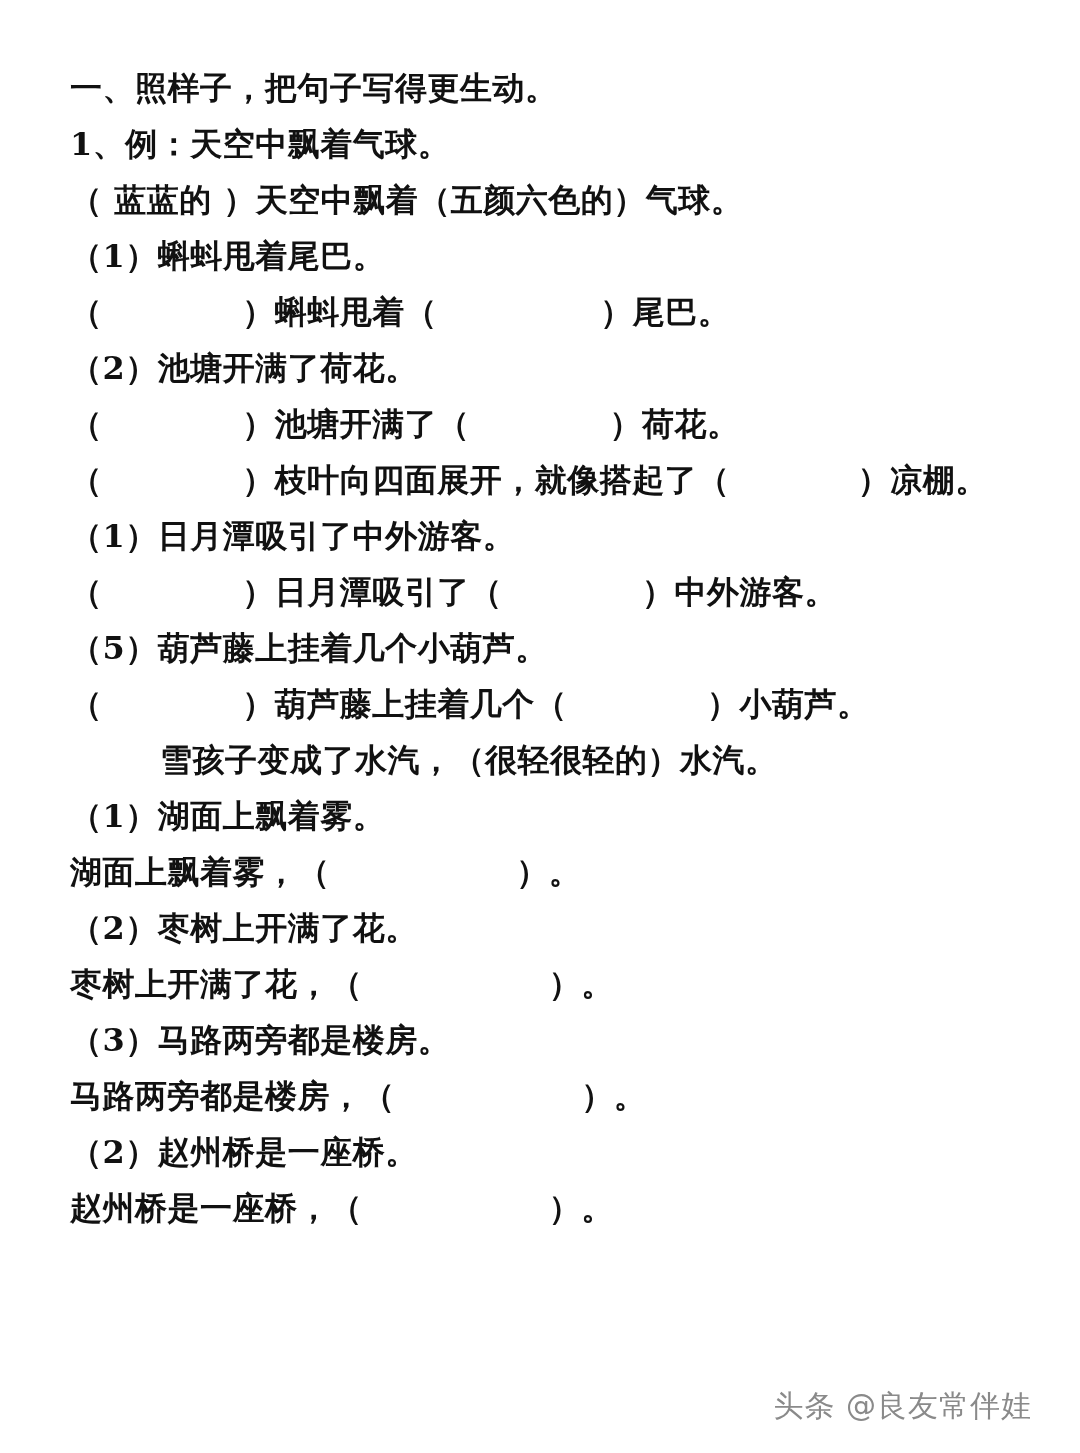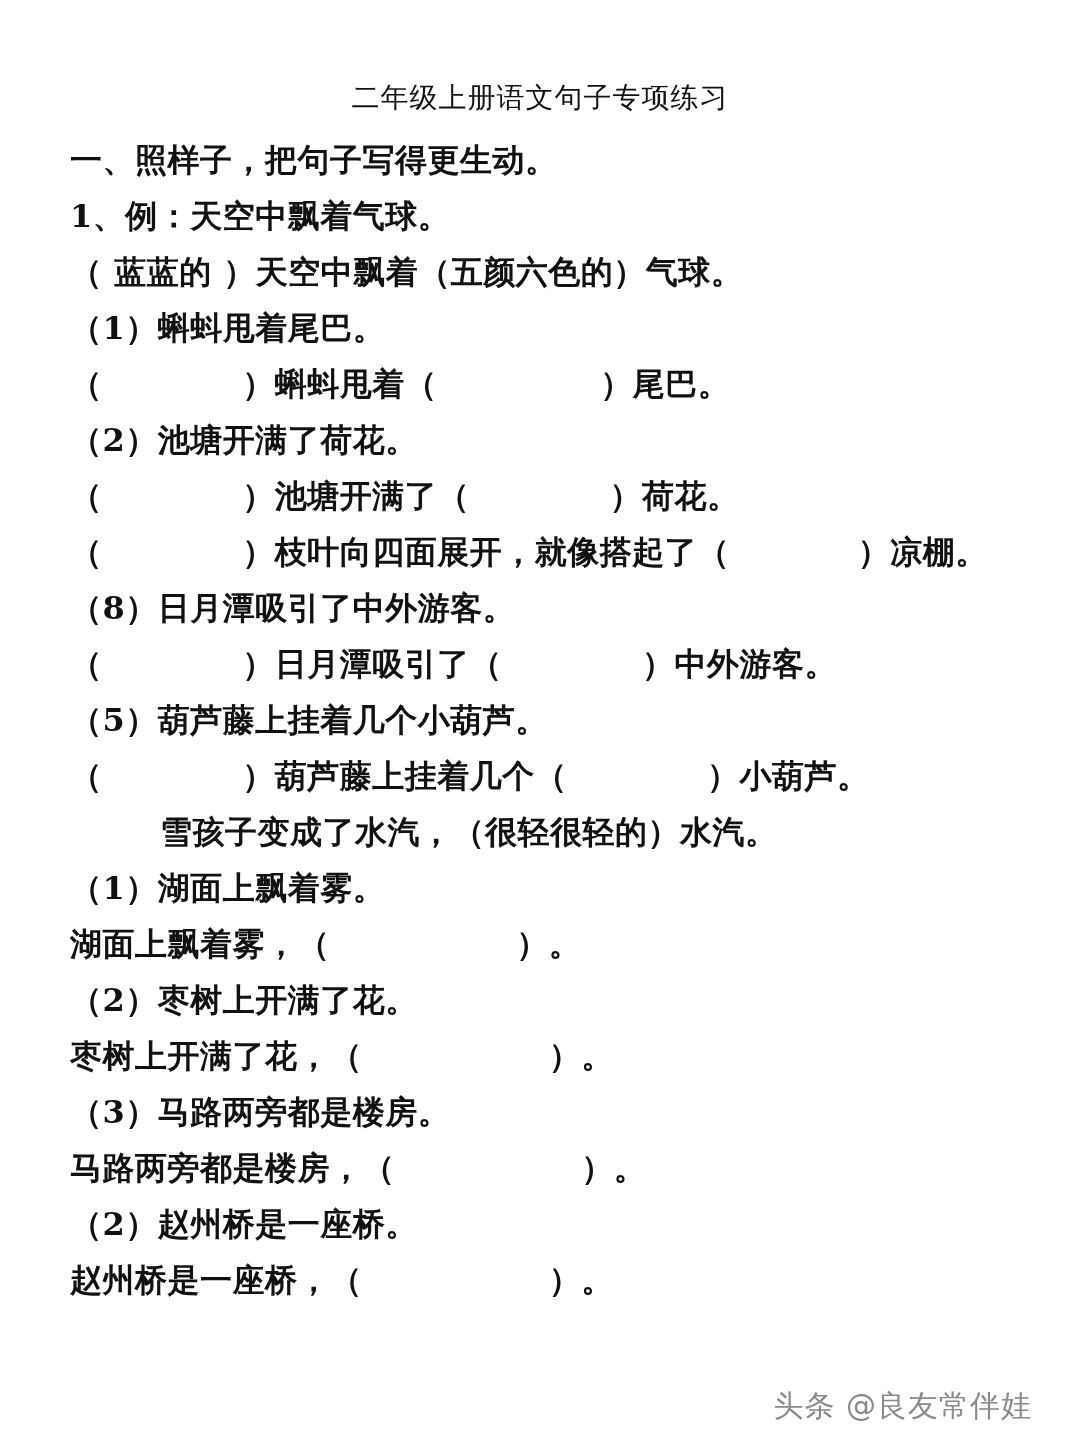--- a/index.html
+++ b/index.html
@@ -49,31 +49,30 @@
     color: #8a8a8a;
     font-family: "DejaVu Sans", "Liberation Sans", sans-serif;
     letter-spacing: 1px;
   }
 </style>
 </head>
 <body>
 
 <div class="page">
 
-  <div class="doc-title">二年级上册语文句子专项练习</div>
 
   <div class="line indent-1">一、照样子，把句子写得更生动。</div>
   <div class="line indent-1">1、例：天空中飘着气球。</div>
   <div class="line indent-2">（ 蓝蓝的 ）天空中飘着（五颜六色的）气球。</div>
   <div class="line indent-2">（1）蝌蚪甩着尾巴。</div>
   <div class="line indent-2">（            ）蝌蚪甩着（              ）尾巴。</div>
   <div class="line indent-2">（2）池塘开满了荷花。</div>
   <div class="line indent-2">（            ）池塘开满了（            ）荷花。</div>
   <div class="line indent-2">（            ）枝叶向四面展开，就像搭起了（           ）凉棚。</div>
-  <div class="line indent-2">（8）日月潭吸引了中外游客。</div>
+  <div class="line indent-2">（1）日月潭吸引了中外游客。</div>
   <div class="line indent-2">（            ）日月潭吸引了（            ）中外游客。</div>
   <div class="line indent-2">（5）葫芦藤上挂着几个小葫芦。</div>
   <div class="line indent-2">（            ）葫芦藤上挂着几个（            ）小葫芦。</div>
   <div class="line indent-4">雪孩子变成了水汽，（很轻很轻的）水汽。</div>
   <div class="line indent-2">（1）湖面上飘着雾。</div>
   <div class="line indent-1">湖面上飘着雾，（                ）。</div>
   <div class="line indent-2">（2）枣树上开满了花。</div>
   <div class="line indent-1">枣树上开满了花，（                ）。</div>
   <div class="line indent-2">（3）马路两旁都是楼房。</div>
   <div class="line indent-1">马路两旁都是楼房，（                ）。</div>

